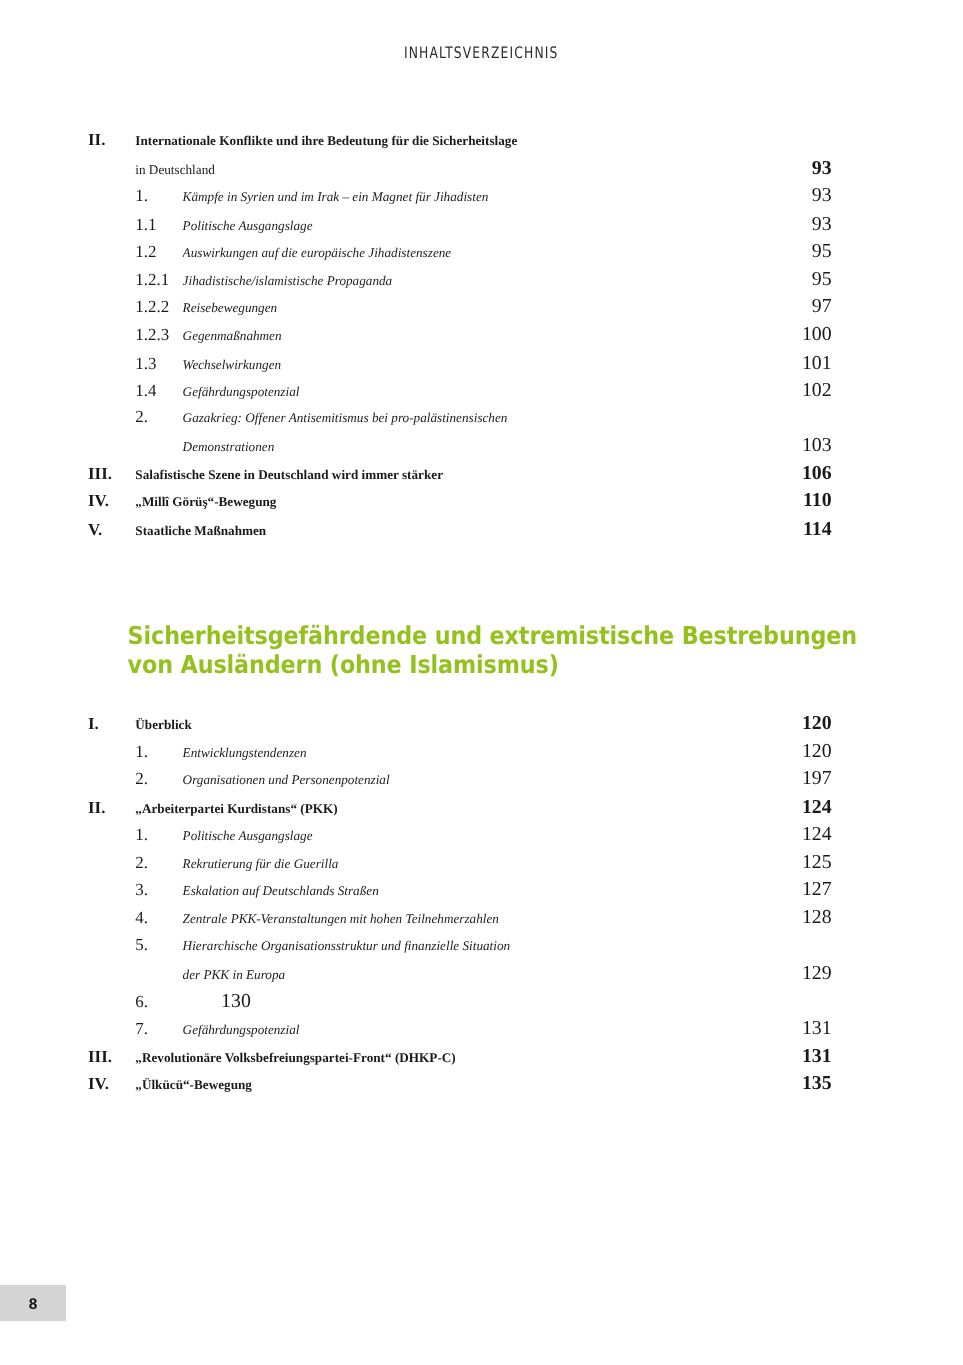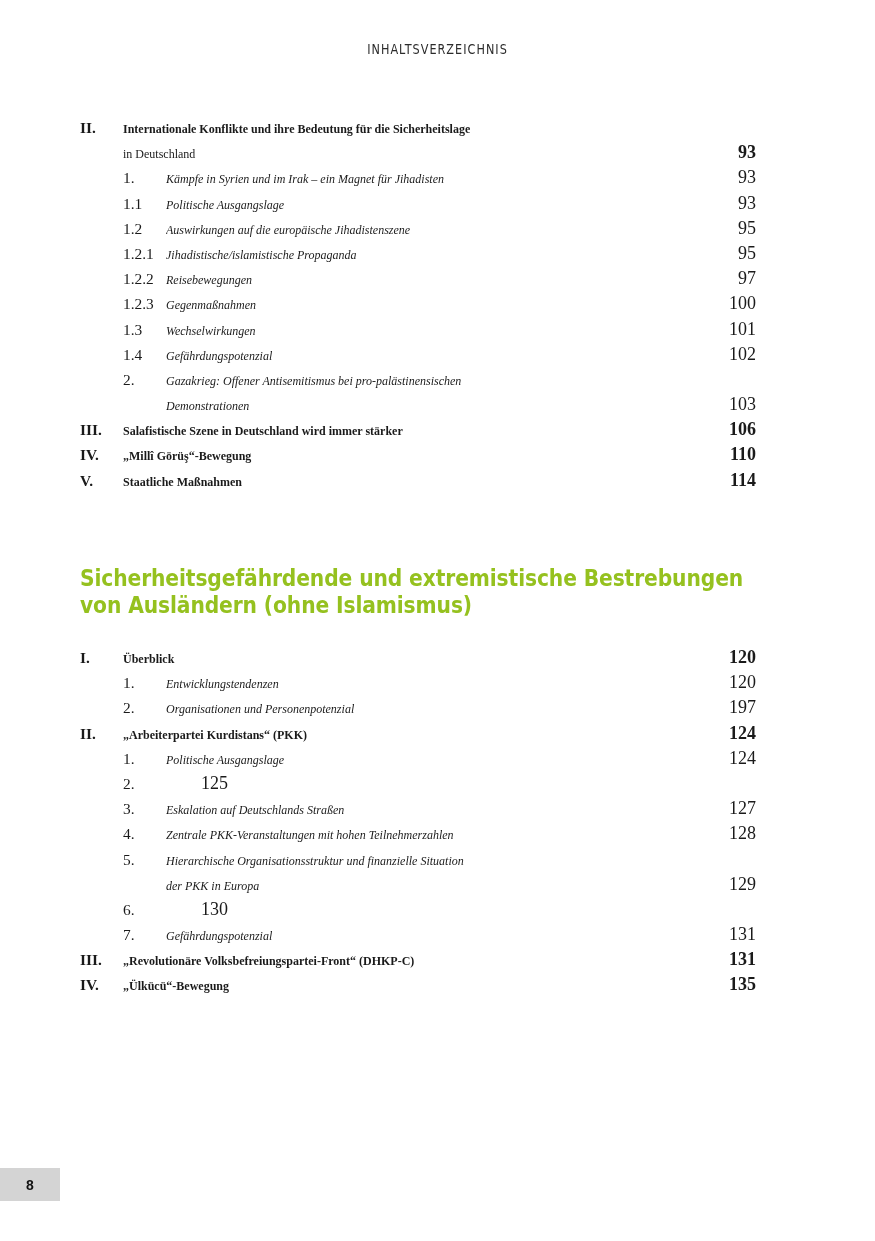--- a/index.html
+++ b/index.html
@@ -206,21 +206,21 @@
       <span class="col-title">„Millî Görüş“-Bewegung</span>
       <span class="col-page">110</span>
     </div>
     <div class="toc-row level-roman">
       <span class="col-roman">V.</span>
       <span class="col-title">Staatliche Maßnahmen</span>
       <span class="col-page">114</span>
     </div>
   </div>
 
-<div class="section-heading" style="color: rgb(149, 193, 31);">
+<div class="section-heading" style="color: rgb(149, 193, 31); margin-left: 36px;">
   <span class="line">Sicherheitsgefährdende und extremistische Bestrebungen</span>
   <span class="line">von Ausländern (ohne Islamismus)</span>
 </div>
 
 <div class="toc-block" id="block-auslaender">
     <div class="toc-row level-roman">
       <span class="col-roman">I.</span>
       <span class="col-title">Überblick</span>
       <span class="col-page">120</span>
     </div>
@@ -243,20 +243,21 @@
     </div>
     <div class="toc-row level-sub">
       <span class="col-spacer"></span>
       <span class="col-sub">1.</span>
       <span class="col-title">Politische Ausgangslage</span>
       <span class="col-page">124</span>
     </div>
     <div class="toc-row level-sub">
       <span class="col-spacer"></span>
       <span class="col-sub">2.</span>
+      <span class="col-title">Rekrutierung für die Guerilla</span>
       <span class="col-page">125</span>
     </div>
     <div class="toc-row level-sub">
       <span class="col-spacer"></span>
       <span class="col-sub">3.</span>
       <span class="col-title">Eskalation auf Deutschlands Straßen</span>
       <span class="col-page">127</span>
     </div>
     <div class="toc-row level-sub">
       <span class="col-spacer"></span>

